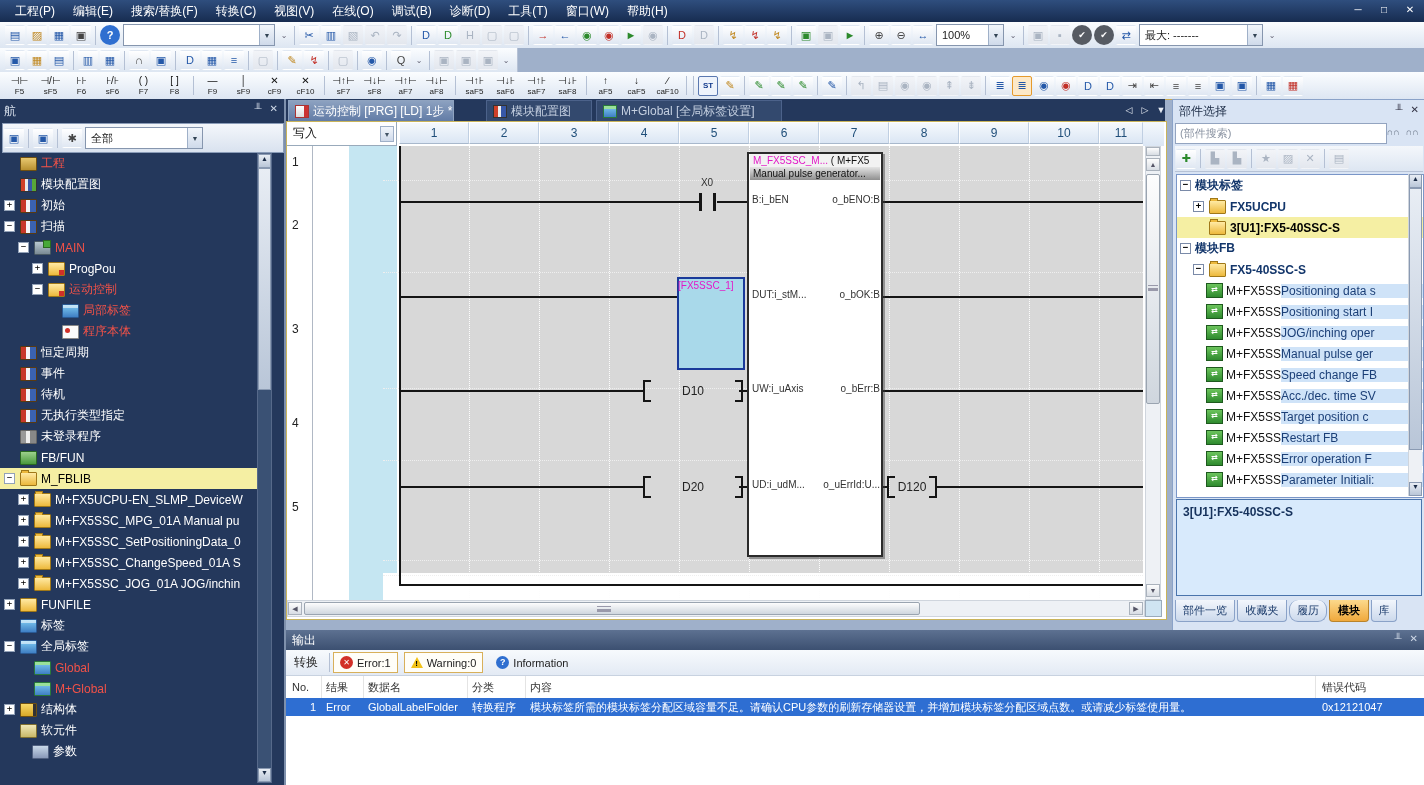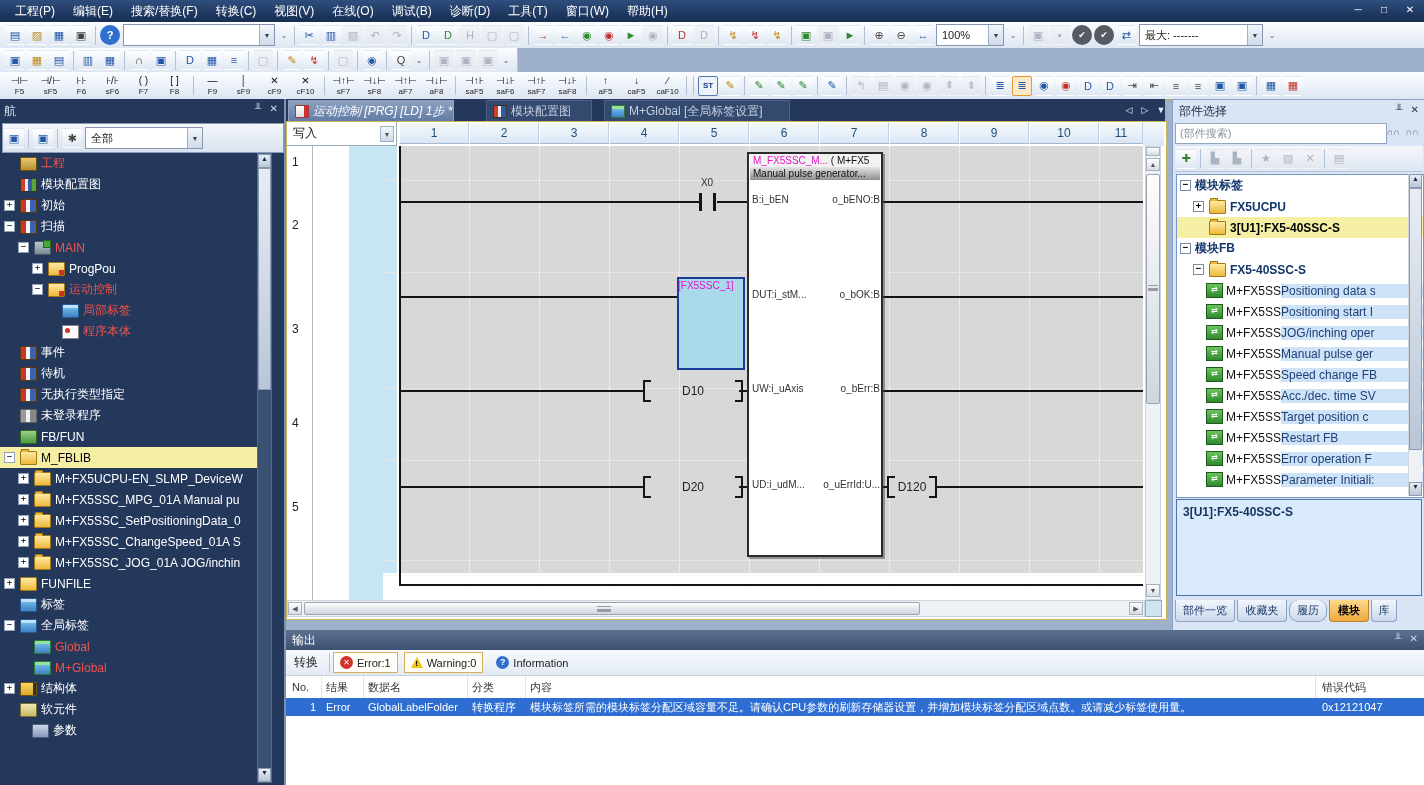--- a/index.html
+++ b/index.html
@@ -450,20 +450,25 @@
           <div class="nlbl">局部标签</div>
         </div>
         <div class="ntrow red" style="padding-left: 46px;">
           <div class="expsp"></div>
           <div class="nico ni-body"></div>
           <div class="nlbl">程序本体</div>
         </div>
         <div class="ntrow" style="padding-left: 4px;">
           <div class="expsp"></div>
           <div class="nico ni-books"></div>
+          <div class="nlbl">恒定周期</div>
+        </div>
+        <div class="ntrow" style="padding-left: 4px;">
+          <div class="expsp"></div>
+          <div class="nico ni-books"></div>
           <div class="nlbl">事件</div>
         </div>
         <div class="ntrow" style="padding-left: 4px;">
           <div class="expsp"></div>
           <div class="nico ni-books"></div>
           <div class="nlbl">待机</div>
         </div>
         <div class="ntrow" style="padding-left: 4px;">
           <div class="expsp"></div>
           <div class="nico ni-books"></div>
@@ -551,30 +556,30 @@
         </div>
       </div>
     <div class="nscroll">
       <span class="nsb" style="top:0;height:12px;">▲</span>
       <span class="nsb" style="top:14px;height:220px;"></span>
       <span class="nsb" style="bottom:0;height:12px;">▼</span>
     </div>
   </div>
 
   <div id="tabbar">
-    <div class="tab active" style="left:2px;width:166px;font-style:italic;">
+    <div class="tab active" style="left:2px;width:166px;">
       <span class="tabic red"></span>
       <span class="tablbl">运动控制 [PRG] [LD] 1步 *</span>
       <span class="tabx">✕</span>
     </div>
     <div class="tab inactive" style="left:200px;width:106px;">
       <span class="tabic grid"></span>
       <span class="tablbl">模块配置图</span>
     </div>
-    <div class="tab inactive" style="left:310px;width:186px;margin-left:8px;">
+    <div class="tab inactive" style="left:310px;width:186px;">
       <span class="tabic green"></span>
       <span class="tablbl">M+Global [全局标签设置]</span>
     </div>
     <div class="tabnav" style="left:836px;">◁</div>
     <div class="tabnav" style="left:852px;">▷</div>
     <div class="tabnav" style="left:868px;">▼</div>
   </div>
 
   <div id="editor">
     <div id="ladderArea">

